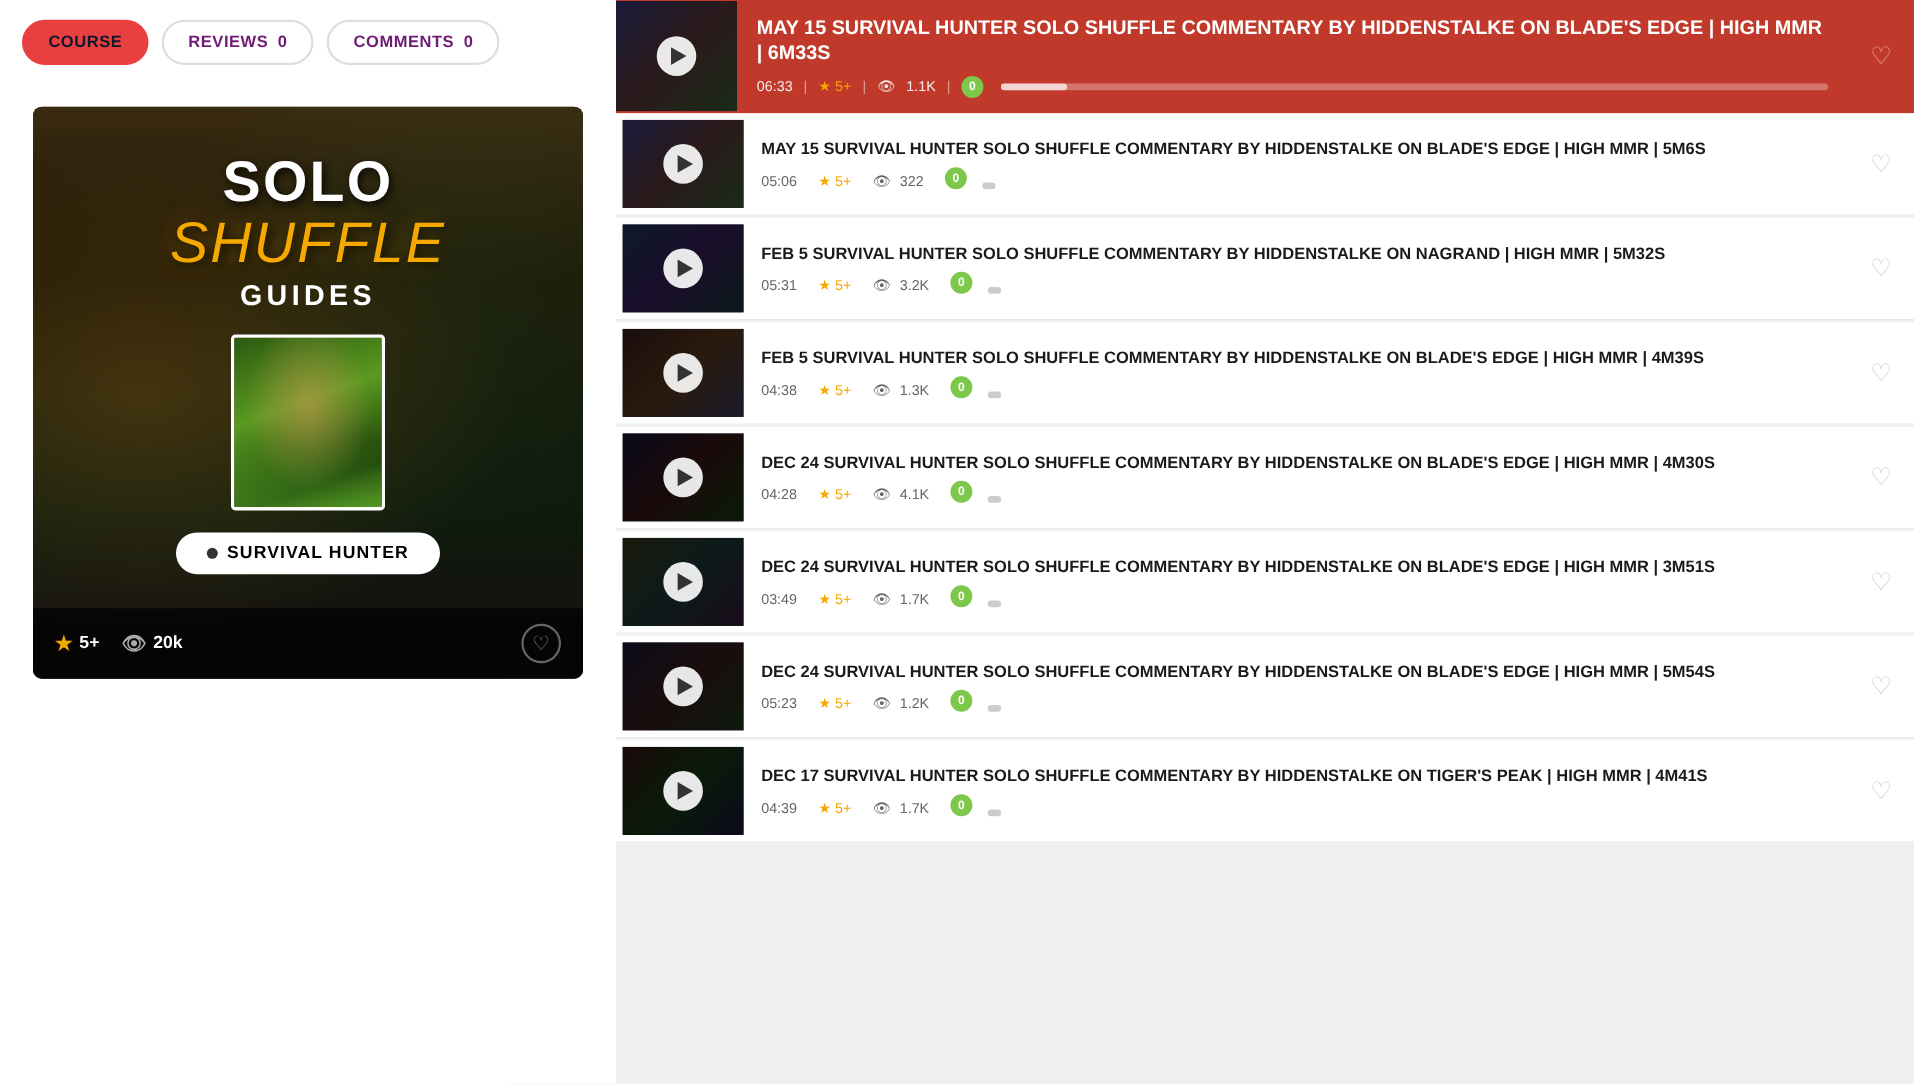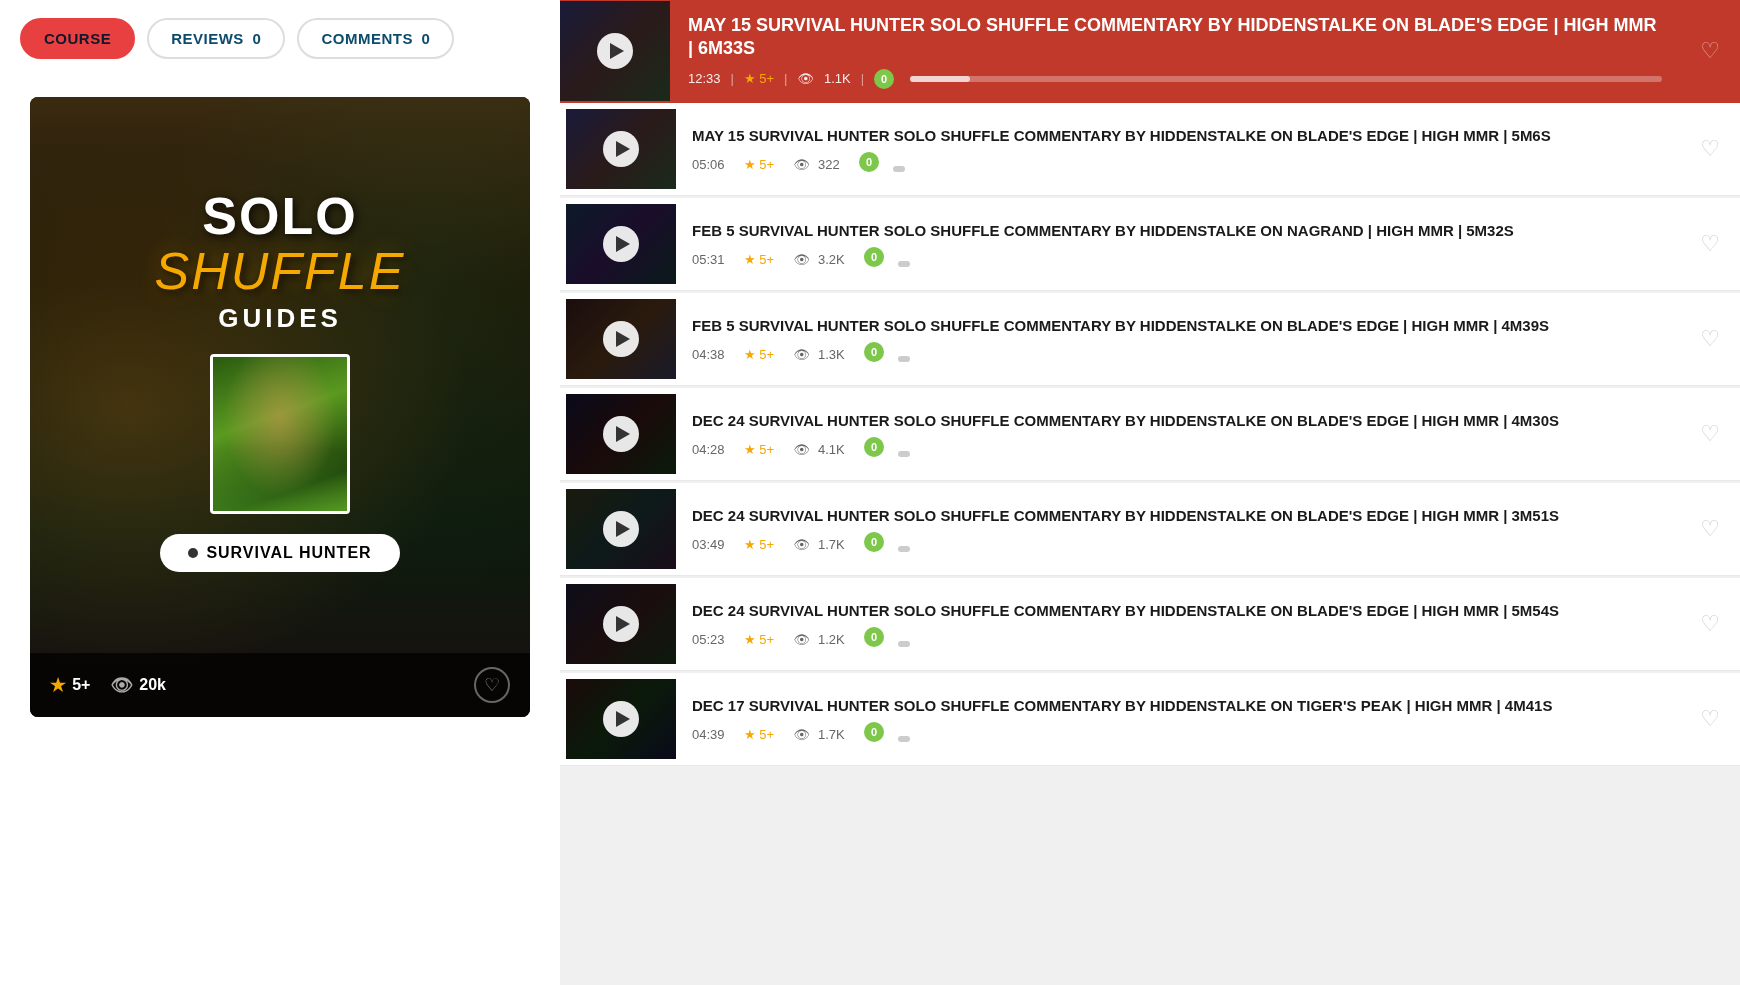--- a/index.html
+++ b/index.html
@@ -29,42 +29,42 @@
     }
 
     .tab-btn {
       padding: 10px 22px;
       border-radius: 30px;
       font-size: 15px;
       font-weight: 700;
       cursor: pointer;
       border: 2px solid #ddd;
       background: #fff;
-      color: #0c4a6e;
+      color: #701a75;
       letter-spacing: 0.5px;
     }
 
     .tab-btn.active {
       background: #e84040;
       border-color: #e84040;
       color: #0f172a;
     }
 
     .tab-badge {
       margin-left: 4px;
       font-weight: 700;
     }
 
     .course-image-wrapper {
       margin: 20px 30px;
       border-radius: 8px;
       overflow: hidden;
       background: linear-gradient(135deg, #2a1a0a 0%, #1a1a1a 50%, #0d2a1a 100%);
       position: relative;
-      height: 620px;
+      height: 520px;
       display: flex;
       flex-direction: column;
       justify-content: space-between;
     }
 
     .course-bg {
       position: absolute;
       inset: 0;
       background:
         radial-gradient(ellipse at 20% 50%, rgba(180,120,30,0.3) 0%, transparent 60%),
@@ -465,21 +465,21 @@
   <div class="featured-video">
     <div class="video-thumb">
       <div class="video-thumb-bg"></div>
       <div class="play-btn">
         <div class="play-triangle"></div>
       </div>
     </div>
     <div class="featured-info">
       <div class="featured-title">MAY 15 SURVIVAL HUNTER SOLO SHUFFLE COMMENTARY BY HIDDENSTALKE ON BLADE'S EDGE | HIGH MMR | 6M33S</div>
       <div class="featured-meta">
-        <span>12:33</span>
+        <span>06:33</span>
         <span class="meta-sep">|</span>
         <span class="meta-star">★ 5+</span>
         <span class="meta-sep">|</span>
         <span>👁</span>
         <span>1.1K</span>
         <span class="meta-sep">|</span>
         <div class="comment-badge">0</div>
         <div class="progress-bar-wrap">
           <div class="progress-bar-fill"></div>
         </div>

